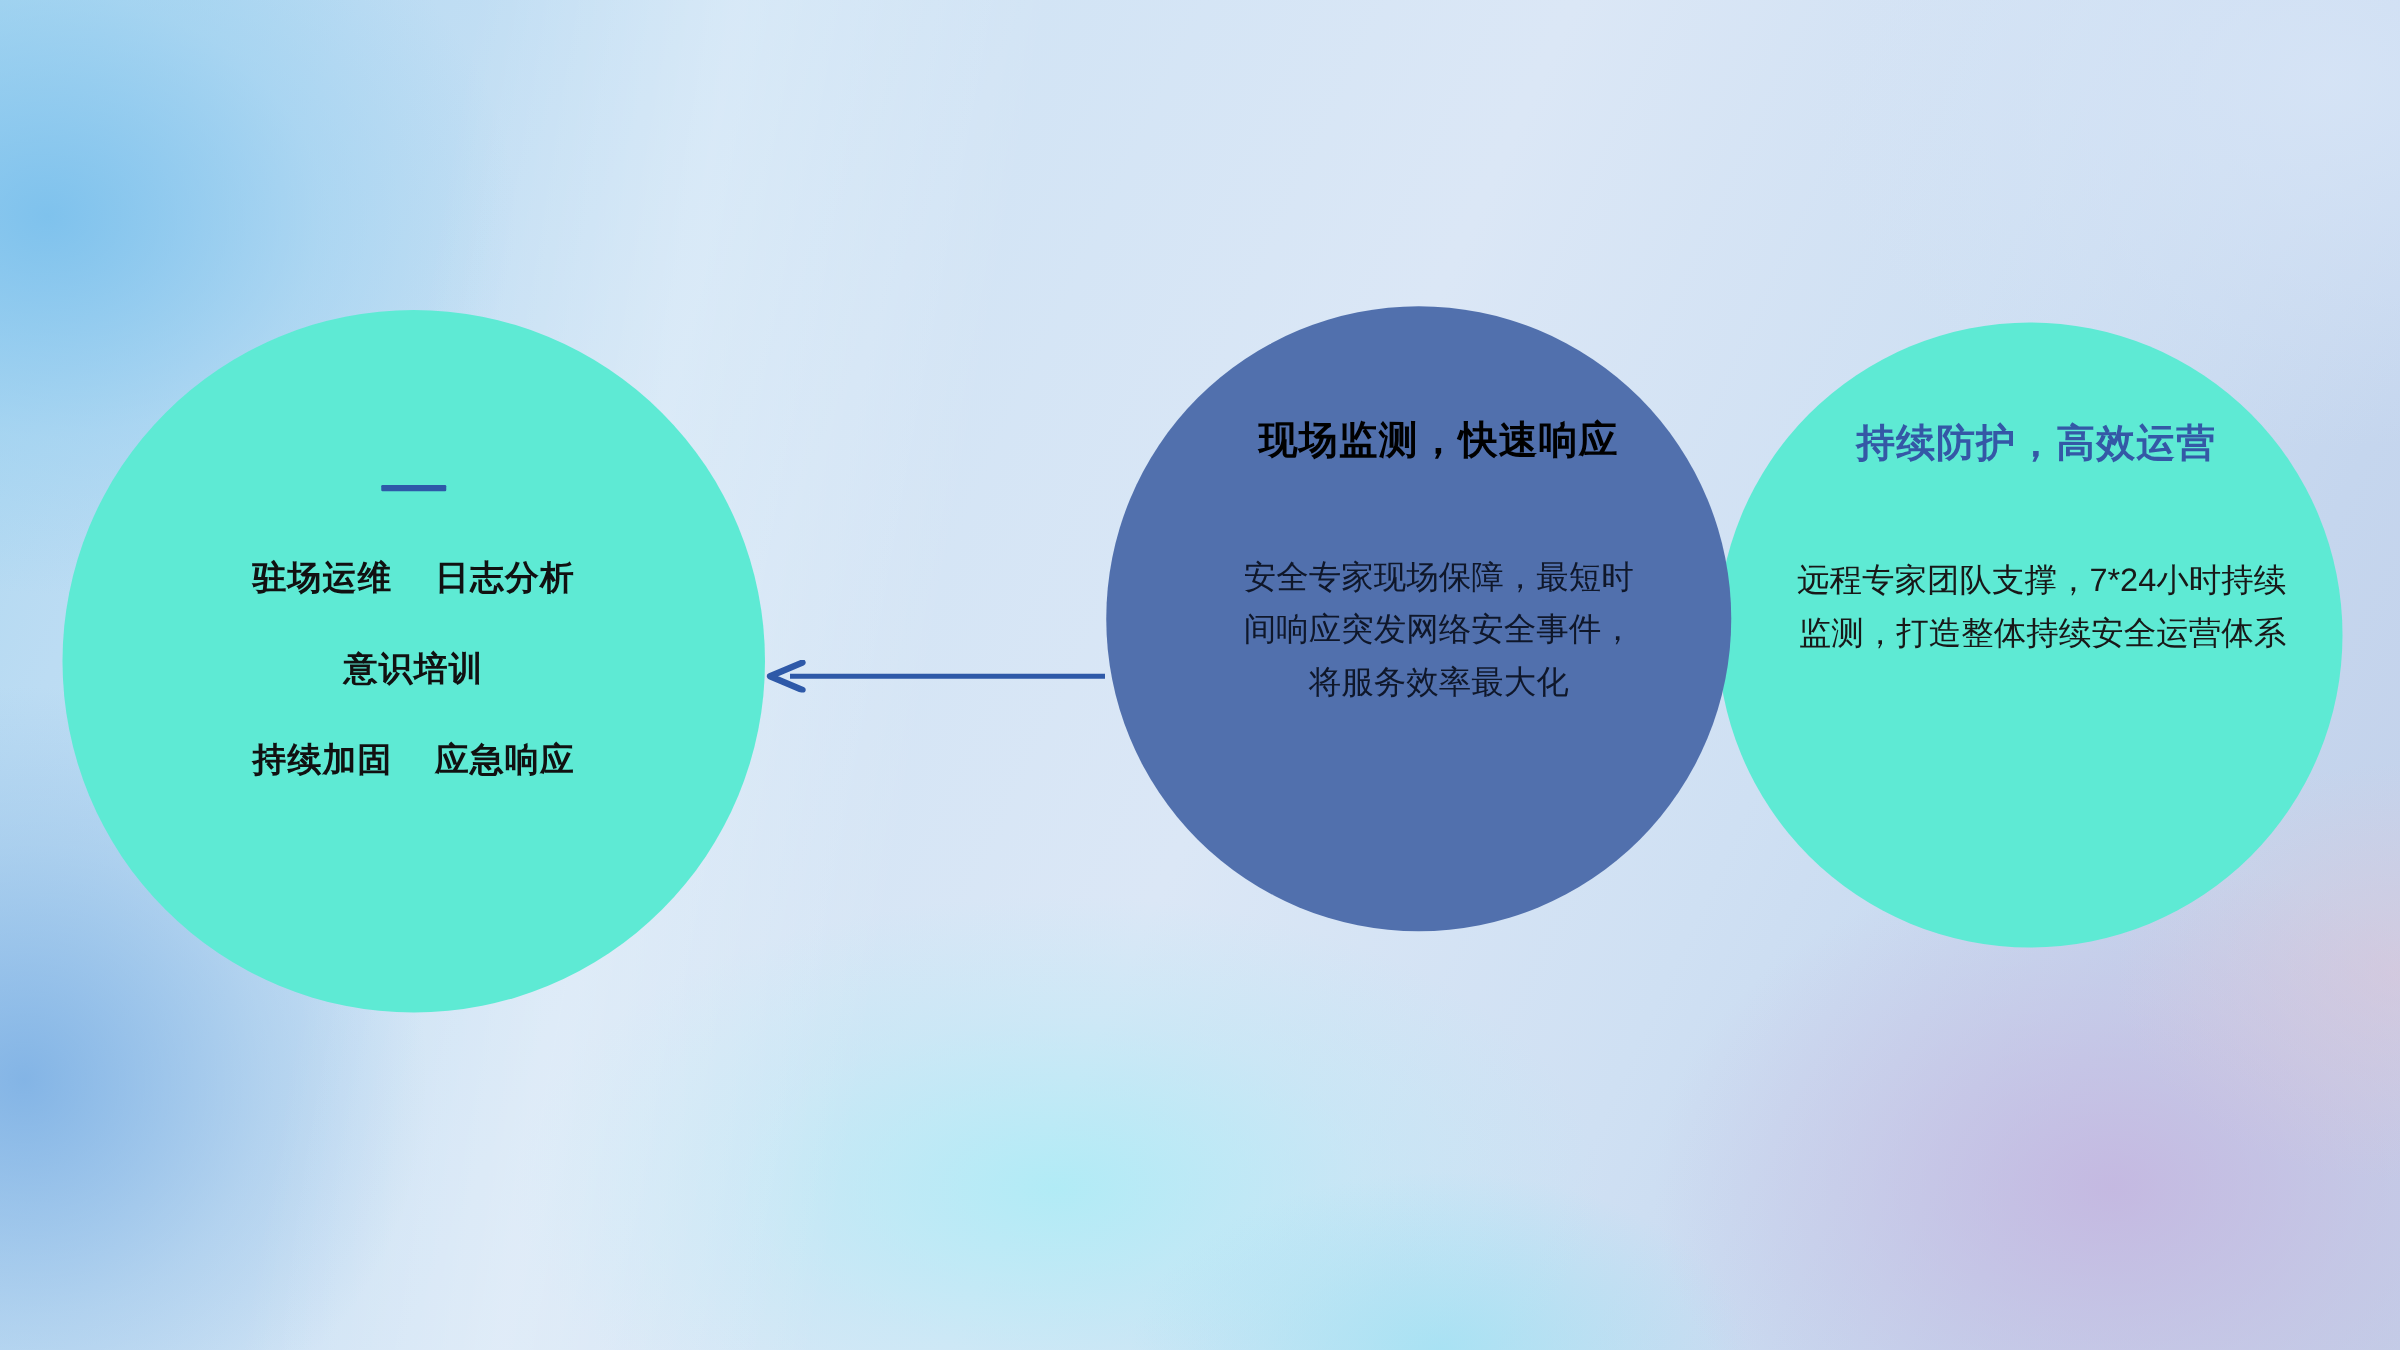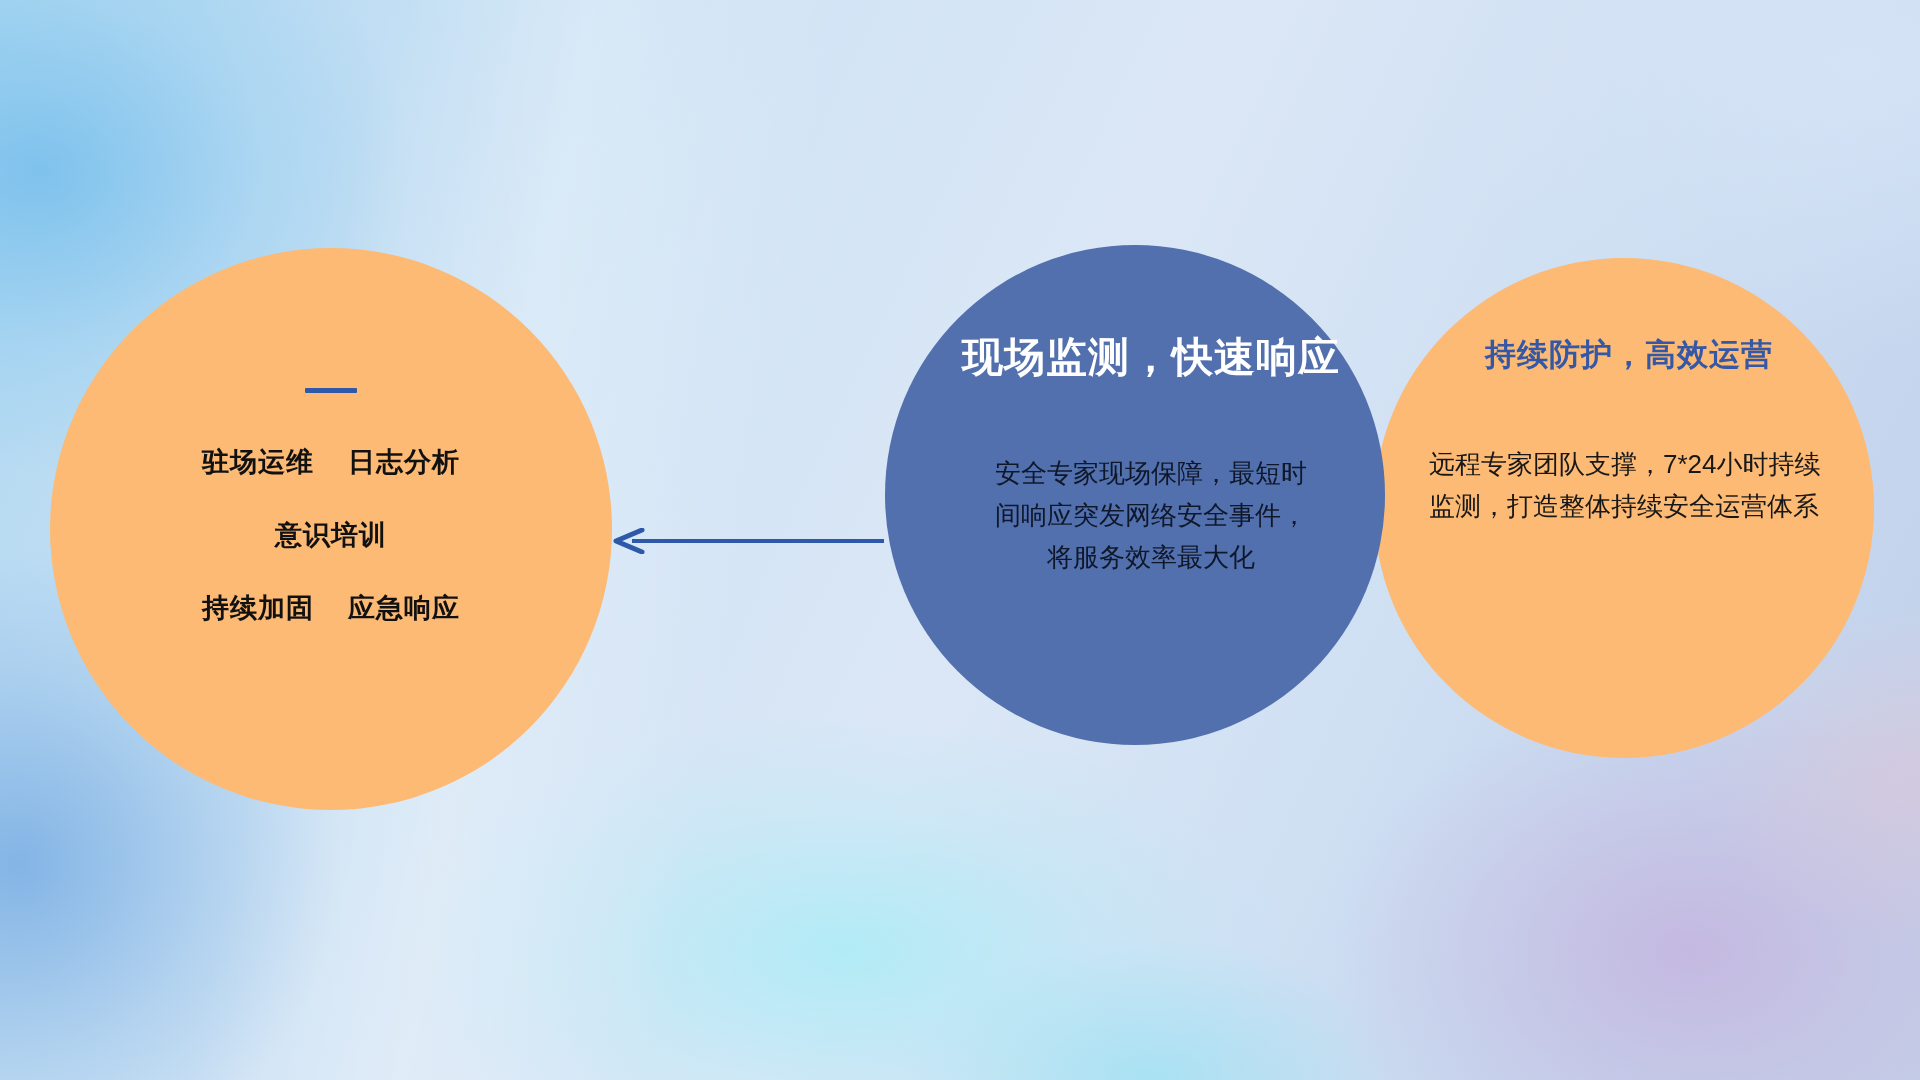--- a/index.html
+++ b/index.html
@@ -71,21 +71,21 @@
         rgba(255,255,255,0.28) 28%,
         rgba(255,255,255,0) 40%);
   }
 
   
   .circle {
     position: absolute;
     border-radius: 50%;
     box-sizing: border-box;
   }
-  .circle-white { background: #fdba74; }
+  .circle-white { background: #5eead4; }
   .circle-dark  { background: #5170ad; }
 
   #circle-left {
     left: 50px; top: 248px;
     width: 562px; height: 562px;
   }
   #circle-center {
     left: 885px; top: 245px;
     width: 500px; height: 500px;
     z-index: 3;
@@ -121,23 +121,23 @@
   .left-line:last-child { margin-bottom: 0; }
 
   
   .center-inner {
     position: absolute;
     left: 42px; right: 10px;
     top: 88px;
     text-align: center;
   }
   .center-title {
-    font-size: 41px;
+    font-size: 31px;
     font-weight: 700;
-    color: #ffffff;
+    color: #000000;
     letter-spacing: 1px;
     line-height: 1.2;
     white-space: nowrap;
   }
   .center-body {
     margin-top: 70px;
     font-size: 26px;
     font-weight: 400;
     color: #0f172a;
     line-height: 1.62;
@@ -162,21 +162,21 @@
     line-height: 1.2;
     white-space: nowrap;
   }
   .right-body {
     margin: 70px auto 0 auto;
     font-size: 26px;
     font-weight: 400;
     color: #181818;
     line-height: 1.62;
     width: 400px;
-    text-align: left;
+    text-align: right;
   }
 
   
   #arrow {
     position: absolute;
     left: 612px;
     top: 528px;
     width: 272px;
     height: 26px;
     z-index: 1;

